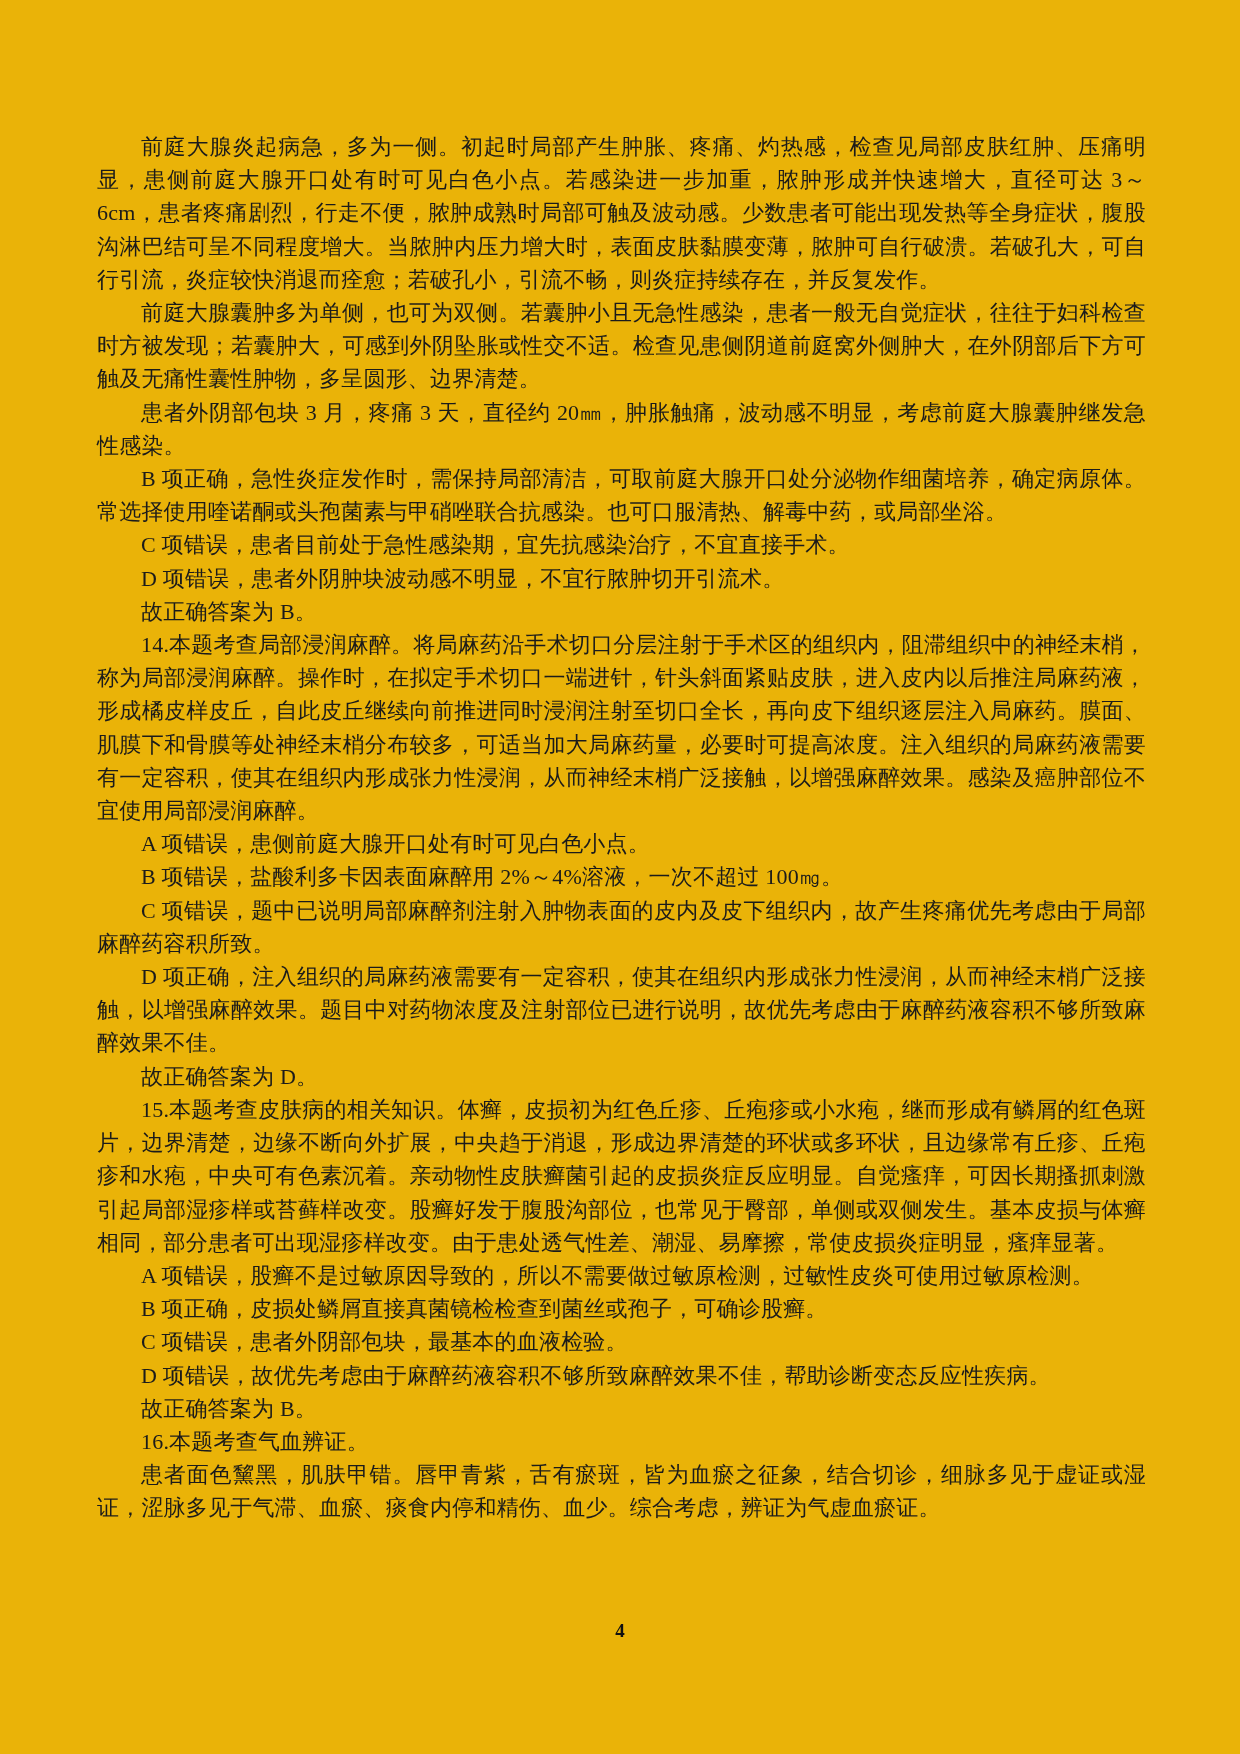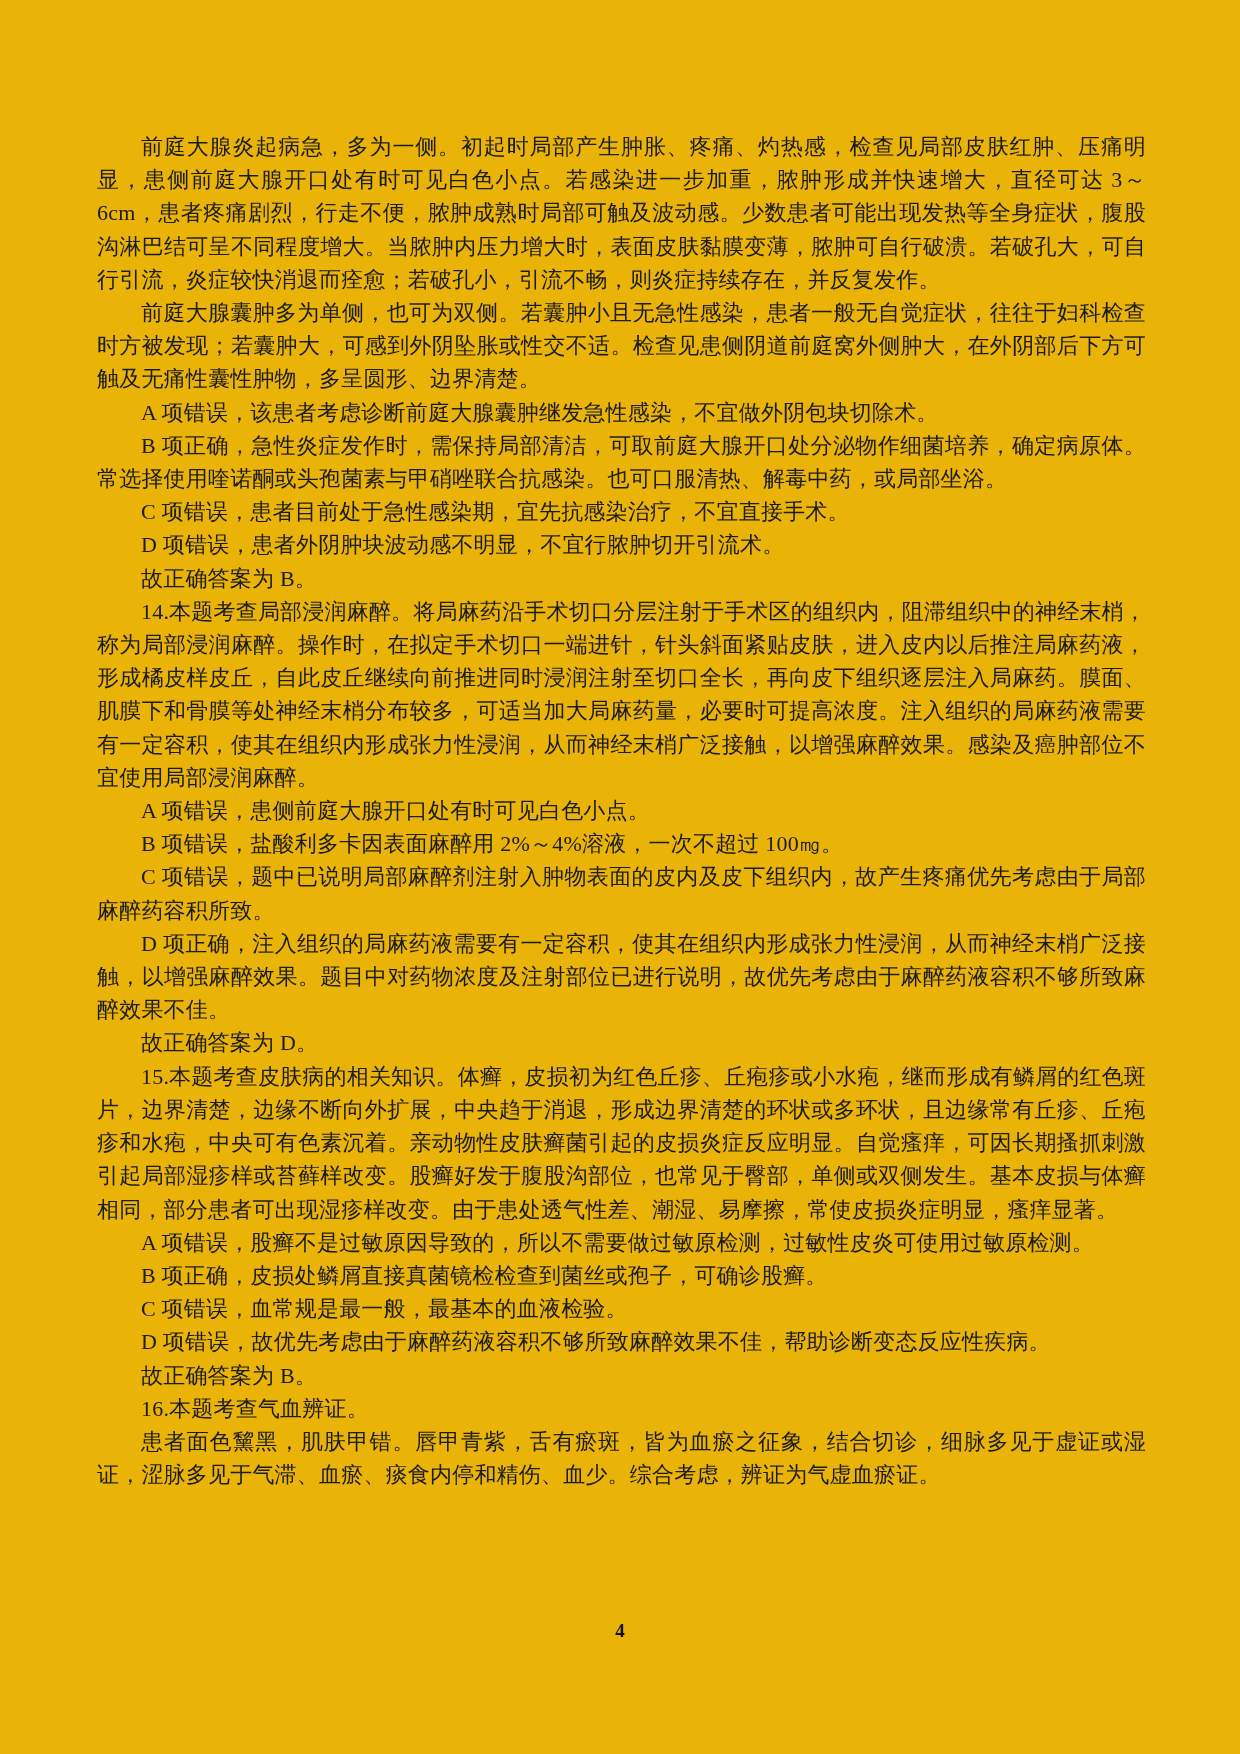--- a/index.html
+++ b/index.html
@@ -46,35 +46,35 @@
     font-family: "Liberation Serif", "DejaVu Serif", serif;
   }
 </style>
 </head>
 <body>
 
 <div class="page">
   <div class="content">
       <p>前庭大腺炎起病急，多为一侧。初起时局部产生肿胀、疼痛、灼热感，检查见局部皮肤红肿、压痛明显，患侧前庭大腺开口处有时可见白色小点。若感染进一步加重，脓肿形成并快速增大，直径可达 3～6cm，患者疼痛剧烈，行走不便，脓肿成熟时局部可触及波动感。少数患者可能出现发热等全身症状，腹股沟淋巴结可呈不同程度增大。当脓肿内压力增大时，表面皮肤黏膜变薄，脓肿可自行破溃。若破孔大，可自行引流，炎症较快消退而痊愈；若破孔小，引流不畅，则炎症持续存在，并反复发作。</p>
       <p>前庭大腺囊肿多为单侧，也可为双侧。若囊肿小且无急性感染，患者一般无自觉症状，往往于妇科检查时方被发现；若囊肿大，可感到外阴坠胀或性交不适。检查见患侧阴道前庭窝外侧肿大，在外阴部后下方可触及无痛性囊性肿物，多呈圆形、边界清楚。</p>
-      <p>A 项错误，该患者考虑诊断前庭大腺囊肿继发急性感染，不宜做外阴包块切除术。</p>
+      <p>患者外阴部包块 3 月，疼痛 3 天，直径约 20㎜，肿胀触痛，波动感不明显，考虑前庭大腺囊肿继发急性感染。</p>
       <p>B 项正确，急性炎症发作时，需保持局部清洁，可取前庭大腺开口处分泌物作细菌培养，确定病原体。常选择使用喹诺酮或头孢菌素与甲硝唑联合抗感染。也可口服清热、解毒中药，或局部坐浴。</p>
       <p>C 项错误，患者目前处于急性感染期，宜先抗感染治疗，不宜直接手术。</p>
       <p>D 项错误，患者外阴肿块波动感不明显，不宜行脓肿切开引流术。</p>
       <p>故正确答案为 B。</p>
       <p>14.本题考查局部浸润麻醉。将局麻药沿手术切口分层注射于手术区的组织内，阻滞组织中的神经末梢，称为局部浸润麻醉。操作时，在拟定手术切口一端进针，针头斜面紧贴皮肤，进入皮内以后推注局麻药液，形成橘皮样皮丘，自此皮丘继续向前推进同时浸润注射至切口全长，再向皮下组织逐层注入局麻药。膜面、肌膜下和骨膜等处神经末梢分布较多，可适当加大局麻药量，必要时可提高浓度。注入组织的局麻药液需要有一定容积，使其在组织内形成张力性浸润，从而神经末梢广泛接触，以增强麻醉效果。感染及癌肿部位不宜使用局部浸润麻醉。</p>
       <p>A 项错误，患侧前庭大腺开口处有时可见白色小点。</p>
       <p>B 项错误，盐酸利多卡因表面麻醉用 2%～4%溶液，一次不超过 100㎎。</p>
       <p>C 项错误，题中已说明局部麻醉剂注射入肿物表面的皮内及皮下组织内，故产生疼痛优先考虑由于局部麻醉药容积所致。</p>
       <p>D 项正确，注入组织的局麻药液需要有一定容积，使其在组织内形成张力性浸润，从而神经末梢广泛接触，以增强麻醉效果。题目中对药物浓度及注射部位已进行说明，故优先考虑由于麻醉药液容积不够所致麻醉效果不佳。</p>
       <p>故正确答案为 D。</p>
       <p>15.本题考查皮肤病的相关知识。体癣，皮损初为红色丘疹、丘疱疹或小水疱，继而形成有鳞屑的红色斑片，边界清楚，边缘不断向外扩展，中央趋于消退，形成边界清楚的环状或多环状，且边缘常有丘疹、丘疱疹和水疱，中央可有色素沉着。亲动物性皮肤癣菌引起的皮损炎症反应明显。自觉瘙痒，可因长期搔抓刺激引起局部湿疹样或苔藓样改变。股癣好发于腹股沟部位，也常见于臀部，单侧或双侧发生。基本皮损与体癣相同，部分患者可出现湿疹样改变。由于患处透气性差、潮湿、易摩擦，常使皮损炎症明显，瘙痒显著。</p>
       <p>A 项错误，股癣不是过敏原因导致的，所以不需要做过敏原检测，过敏性皮炎可使用过敏原检测。</p>
       <p>B 项正确，皮损处鳞屑直接真菌镜检检查到菌丝或孢子，可确诊股癣。</p>
-      <p>C 项错误，血常规是最一般，最基本的血液检验。</p>
+      <p>C 项错误，患者外阴部包块，最基本的血液检验。</p>
       <p>D 项错误，故优先考虑由于麻醉药液容积不够所致麻醉效果不佳，帮助诊断变态反应性疾病。</p>
       <p>故正确答案为 B。</p>
       <p>16.本题考查气血辨证。</p>
       <p>患者面色黧黑，肌肤甲错。唇甲青紫，舌有瘀斑，皆为血瘀之征象，结合切诊，细脉多见于虚证或湿证，涩脉多见于气滞、血瘀、痰食内停和精伤、血少。综合考虑，辨证为气虚血瘀证。</p>
     </div>
   <div class="page-footer">
     <span>4</span>
   </div>
 </div>
 

